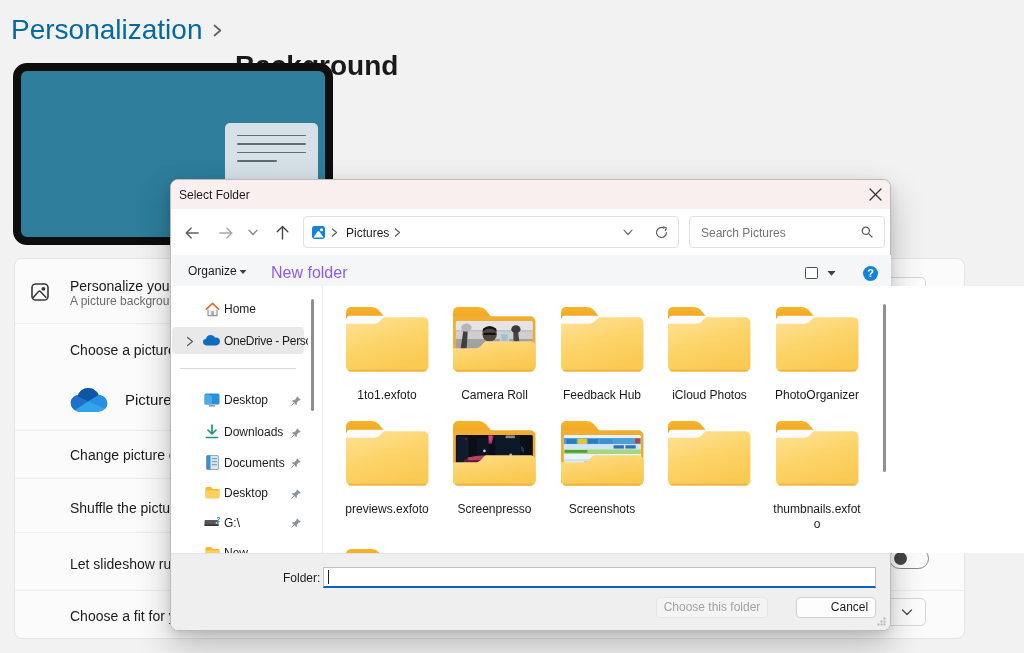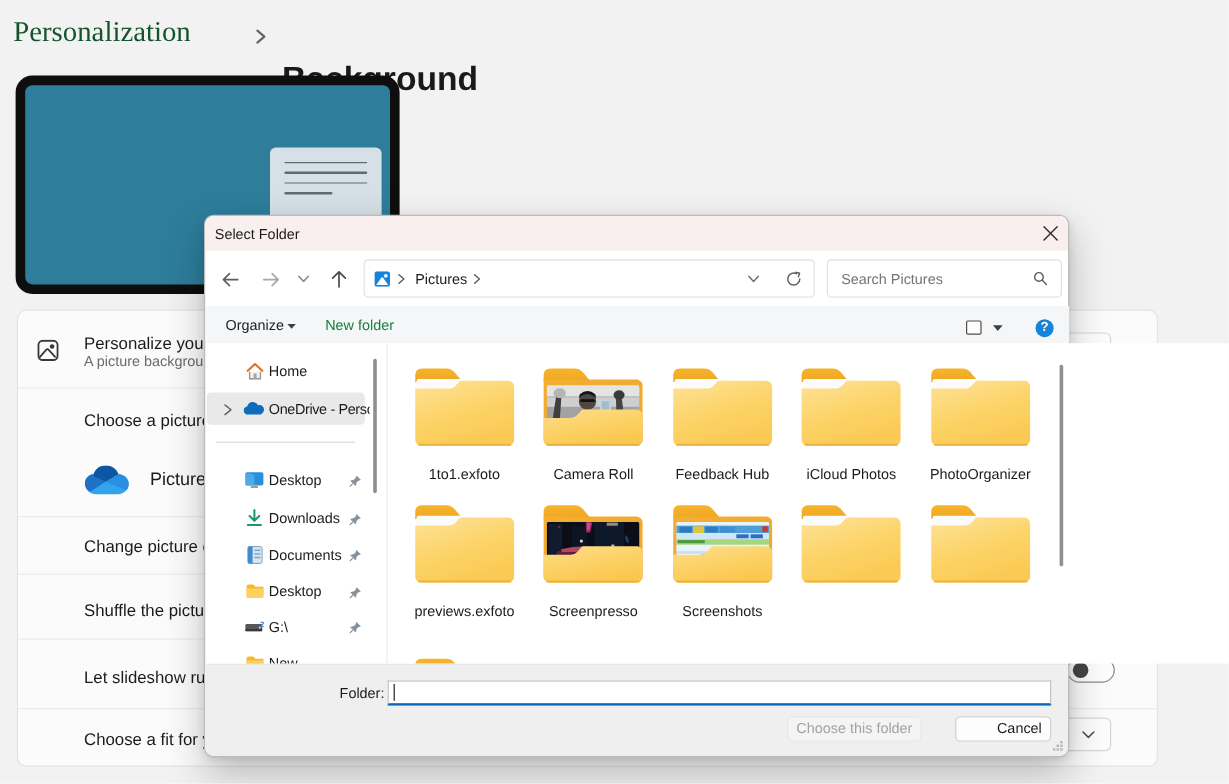--- a/index.html
+++ b/index.html
@@ -3,21 +3,21 @@
 <meta charset="utf-8">
 <style>
   * { margin:0; padding:0; box-sizing:border-box; }
   html,body { width:1024px; height:653px; overflow:hidden; }
   body { background:#f2f2f2; font-family:"Liberation Sans", sans-serif; position:relative; }
   .abs { position:absolute; }
 </style>
 </head>
 <body>
 
-<div class="abs" style="left:11px; top:14px; font-size:24px; color:#14532d;font-family:Liberation Serif, serif;">Personalization</div>
+<div class="abs" style="left:11px; top:14px; font-size:28px; color:#0369a1;">Personalization</div>
 <svg class="abs" style="left:213px; top:24px;" width="9" height="13" viewBox="0 0 9 13">
     <path d="M1.5,1.5 L7.3,6.5 L1.5,11.5" fill="none" stroke="#646464" stroke-width="1.8" stroke-linecap="round" stroke-linejoin="round"></path>
   </svg>
 <div class="abs" style="left:235px; top:13px; font-size:28px; color:#1a1918; font-weight:bold;margin-top:37px;">Background</div>
 
 <div class="abs" style="left:13px; top:63px; width:320px; height:182px; background:#2d7d9b; border:8px solid #0e0e0e; border-radius:14px;"></div>
 <div class="abs" style="left:225px; top:123px; width:93px; height:92px; background:#d5e1e6; border-radius:5px;">
   <div class="abs" style="left:12px; top:11.5px; width:69px; height:1.6px; background:#5d6c74; border-radius:1px;"></div>
   <div class="abs" style="left:12px; top:20.3px; width:69px; height:1.6px; background:#5d6c74; border-radius:1px;"></div>
   <div class="abs" style="left:12px; top:28.8px; width:69px; height:1.6px; background:#5d6c74; border-radius:1px;"></div>
@@ -126,21 +126,21 @@
   <svg class="abs" style="left:690px; top:46px;" width="12" height="12" viewBox="0 0 12 12">
     <circle cx="4.8" cy="4.8" r="3.6" fill="none" stroke="#5d5d5d" stroke-width="1.2"></circle>
     <path d="M7.6,7.6 L11,11" fill="none" stroke="#5d5d5d" stroke-width="1.2" stroke-linecap="round"></path>
   </svg>
 
   <div class="abs" style="left:1px; top:75px; width:719px; height:31px; background:#f5f6f8;"></div>
   <div class="abs" style="left:17px; top:83.5px; font-size:12px; color:#1b1b1b;">Organize</div>
   <svg class="abs" style="left:67.5px; top:88.5px;" width="8" height="6" viewBox="0 0 8 6">
       <path d="M0.5,1 L4,5 L7.5,1 Z" fill="#3f3f3f"></path>
     </svg>
-  <div class="abs" style="left:100px; top:83.5px; font-size:12px; color:#15803d;">New folder</div>
+  <div class="abs" style="left:100px; top:83.5px; font-size:16px; color:#8b5cf6;">New folder</div>
   <div class="abs" style="left:634px; top:87px; width:13px; height:12px; border:1.6px solid #4e4e4e; background:#fdfdfd; border-radius:1.5px;"></div>
   <svg class="abs" style="left:656px; top:90px;" width="9" height="7" viewBox="0 0 9 7">
       <path d="M0.5,1 L4.5,5.8 L8.5,1 Z" fill="#3f3f3f"></path>
     </svg>
   <div class="abs" style="left:692px; top:86px; width:15px; height:15px; background:#1583d7; border-radius:50%; color:#fff; font-size:11px; font-weight:bold; text-align:center; line-height:15px;">?</div>
 
   <div class="abs" style="left:1px; top:106px; width:853px; height:267px; background:#fff; overflow:hidden;">
 
     <div class="abs" style="left:0; top:41px; width:132px; height:27px; background:#e9e9e9; border-radius:4px;"></div>
     <svg class="abs" style="left:14px; top:49.5px;" width="8" height="11" viewBox="0 0 8 11">
@@ -373,20 +373,21 @@
         <rect x="2" y="9.5" width="43.5" height="13" rx="2" fill="#fbfbfb"></rect>
         <path d="M1,58.5 V17.3 H27 C31,17.3 32.3,16.5 34.6,13.9 L36.6,11.8 C37.2,11.1 38.1,10.9 39,10.9 H76 C78.8,10.9 81,13.1 81,15.9 V58.5 C81,61.3 78.8,63.5 76,63.5 H6 C3.2,63.5 1,61.3 1,58.5 Z" fill="url(#fbody)"></path>
         <path d="M4,62.7 H78" stroke="#edb240" stroke-width="1.5" stroke-linecap="round" fill="none"></path>
       </svg>
     <svg class="abs" style="left:602.75px; top:133.5px;" width="84.5" height="67" viewBox="0 0 82 65">
         <path d="M1,12.2 V6.5 Q1,1 6.5,1 H26 Q30,1 32.4,3.7 L39.6,12.2 Z" fill="url(#ftab)"></path>
         <rect x="2" y="9.5" width="43.5" height="13" rx="2" fill="#fbfbfb"></rect>
         <path d="M1,58.5 V17.3 H27 C31,17.3 32.3,16.5 34.6,13.9 L36.6,11.8 C37.2,11.1 38.1,10.9 39,10.9 H76 C78.8,10.9 81,13.1 81,15.9 V58.5 C81,61.3 78.8,63.5 76,63.5 H6 C3.2,63.5 1,61.3 1,58.5 Z" fill="url(#fbody)"></path>
         <path d="M4,62.7 H78" stroke="#edb240" stroke-width="1.5" stroke-linecap="round" fill="none"></path>
       </svg>
+    <div class="abs" style="left:591.25px; top:216px; width:107.5px; text-align:center; font-size:12px; line-height:15px; color:#1b1b1b;">thumbnails.exfot<br>o</div>
     <svg class="abs" style="left:172.75px; top:262px;" width="84.5" height="67" viewBox="0 0 82 65">
         <path d="M1,12.2 V6.5 Q1,1 6.5,1 H26 Q30,1 32.4,3.7 L39.6,12.2 Z" fill="url(#ftab)"></path>
         <rect x="2" y="9.5" width="43.5" height="13" rx="2" fill="#fbfbfb"></rect>
         <path d="M1,58.5 V17.3 H27 C31,17.3 32.3,16.5 34.6,13.9 L36.6,11.8 C37.2,11.1 38.1,10.9 39,10.9 H76 C78.8,10.9 81,13.1 81,15.9 V58.5 C81,61.3 78.8,63.5 76,63.5 H6 C3.2,63.5 1,61.3 1,58.5 Z" fill="url(#fbody)"></path>
         <path d="M4,62.7 H78" stroke="#edb240" stroke-width="1.5" stroke-linecap="round" fill="none"></path>
       </svg>
   </div>
 
   <div class="abs" style="left:0; top:373px; width:719px; height:77px; background:#f0efef; border-top:1px solid #e2e2e2; border-radius:0 0 7px 7px;"></div>
   <div class="abs" style="left:112px; top:391px; font-size:12px; color:#1b1b1b;">Folder:</div>

